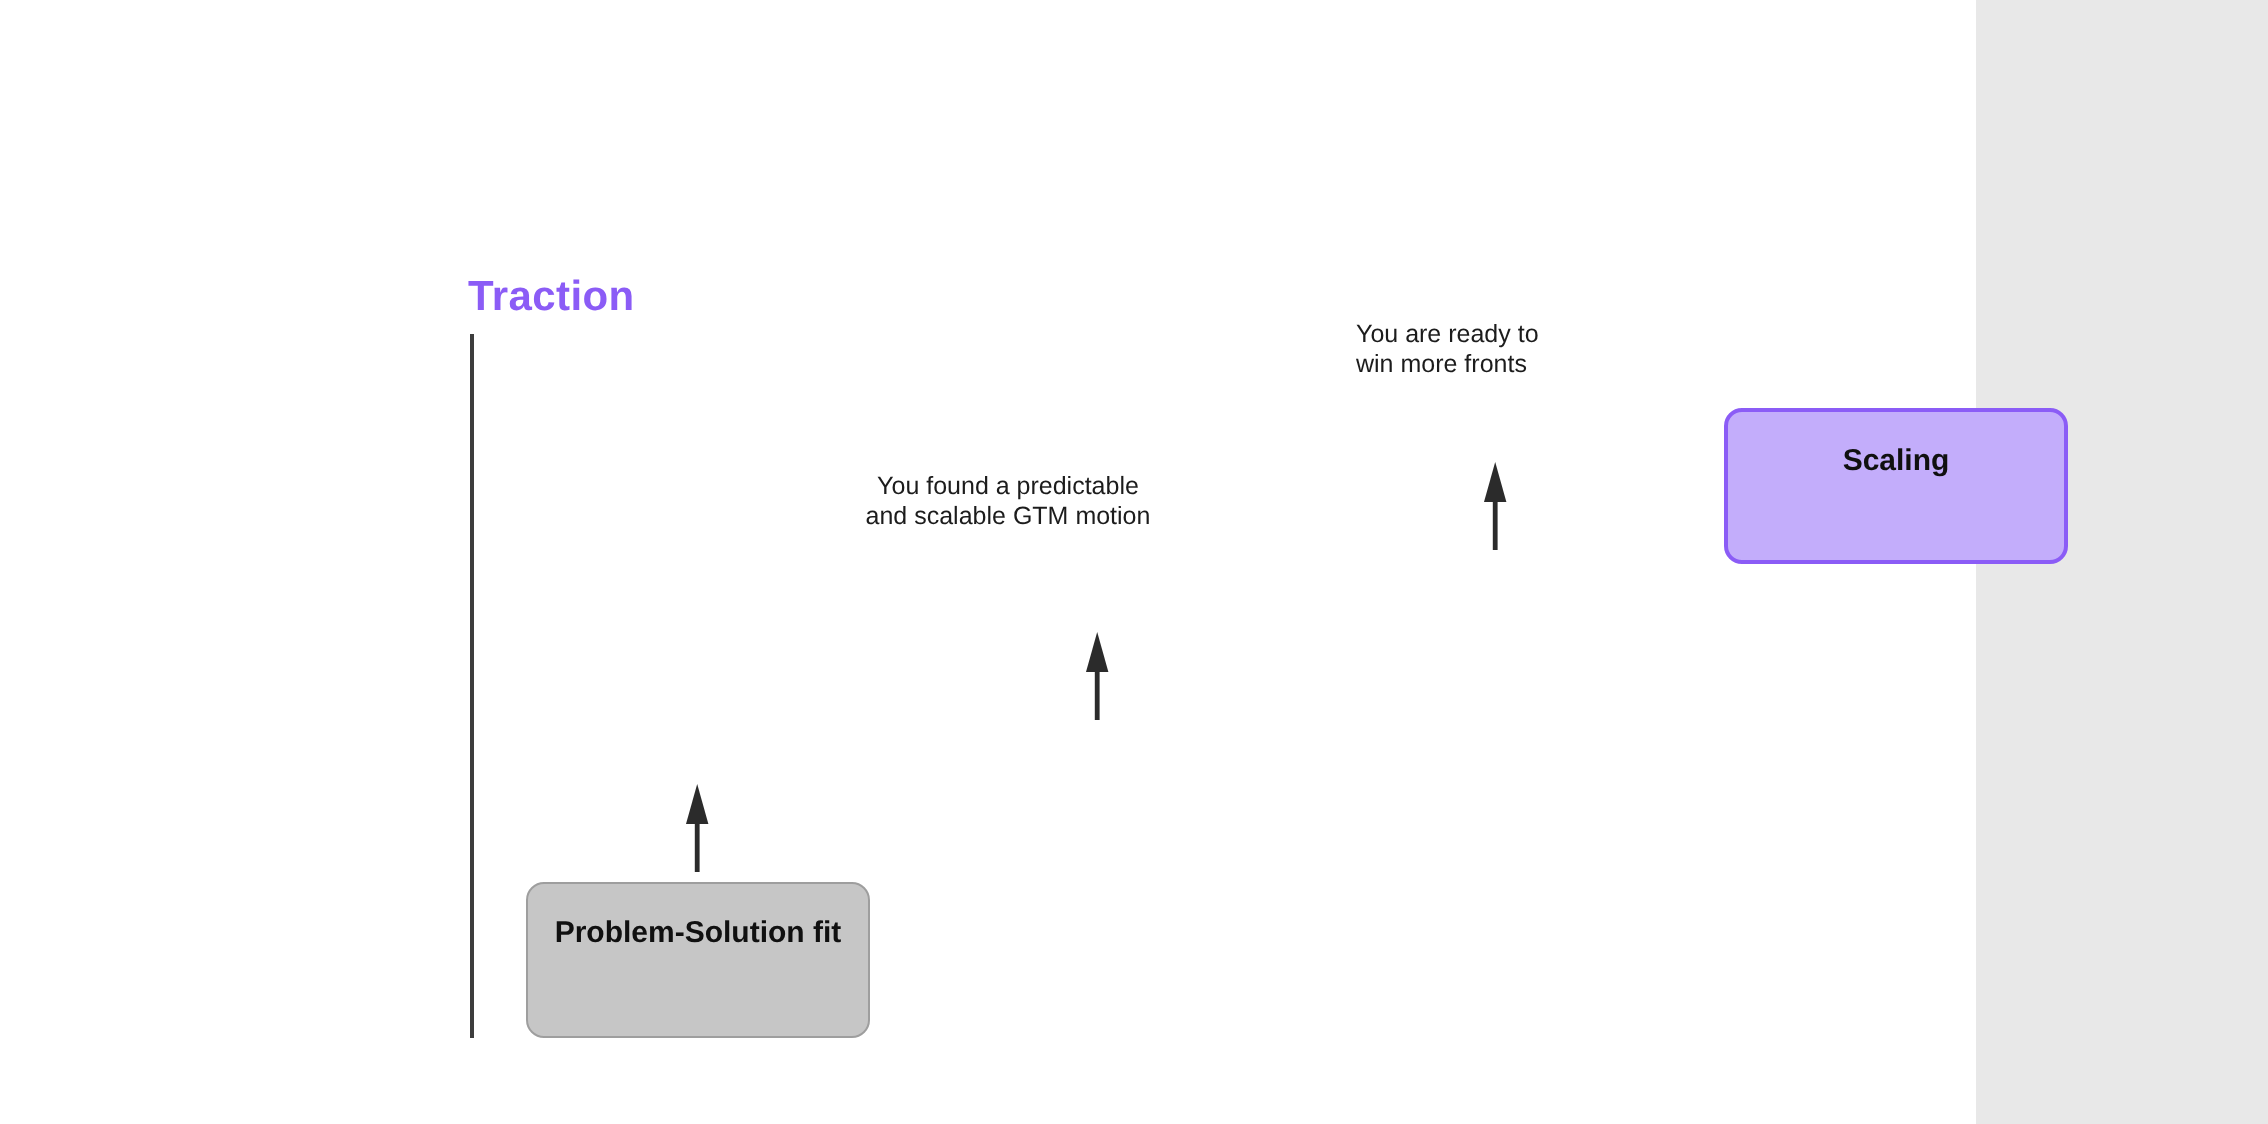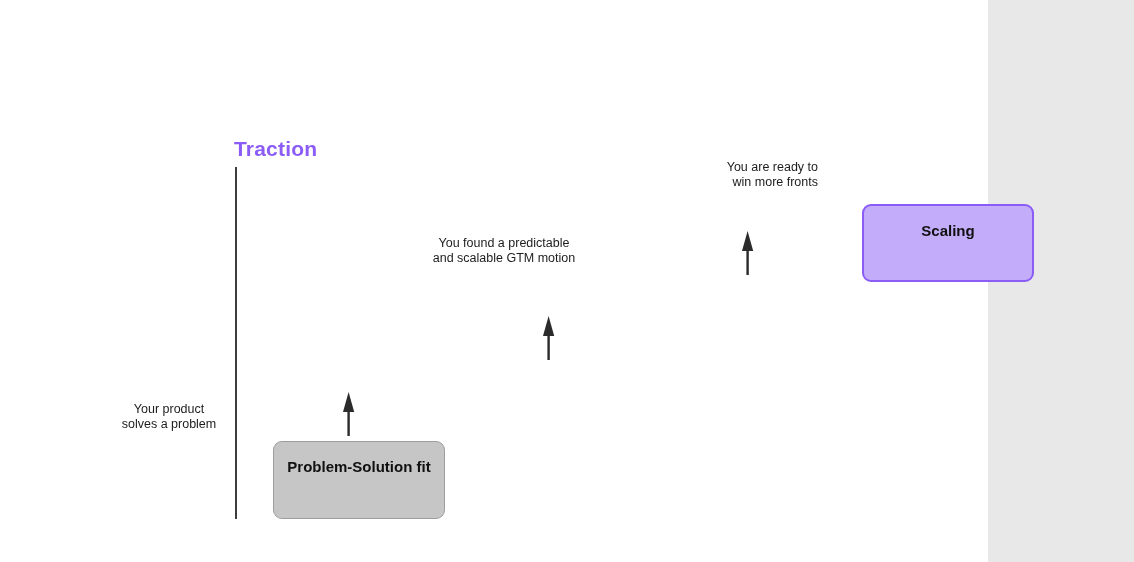--- a/index.html
+++ b/index.html
@@ -74,42 +74,40 @@
   
   .annotation {
     position: absolute;
     font-size: 12.5px;
     line-height: 15px;
     color: #1c1c1c;
     text-align: center;
     white-space: pre-line;
   }
   .annotation.center {
-    text-align: right;
+    text-align: left;
   }
 </style>
 </head>
 <body>
 
 <div id="stage">
 
   <div class="axis-line"></div>
   <div class="axis-title">Traction</div>
 
-  <div class="annotation" style="left:110px; top:402px; width:118px;">Your product
-solves a problem</div>
 
   <div class="arrow" style="left:338px; top:392px;">
     <svg width="22" height="44" viewBox="0 0 22 44" aria-hidden="true">
       <rect x="9.4" y="16" width="2.4" height="28" fill="#2b2b2b"></rect>
       <polygon points="10.6,0 16.2,20 5,20" fill="#2b2b2b"></polygon>
     </svg>
   </div>
 
-  <div class="stage-box box-gray" style="left:273px; top:441px; width:172px; height:78px;">
+  <div class="stage-box box-gray" style="left:263px; top:441px; width:172px; height:78px;">
     <div class="box-label" style="top:16px;">Problem-Solution fit</div>
   </div>
 
 
   <div class="arrow" style="left:538px; top:316px;">
     <svg width="22" height="44" viewBox="0 0 22 44" aria-hidden="true">
       <rect x="9.4" y="16" width="2.4" height="28" fill="#2b2b2b"></rect>
       <polygon points="10.6,0 16.2,20 5,20" fill="#2b2b2b"></polygon>
     </svg>
   </div>

